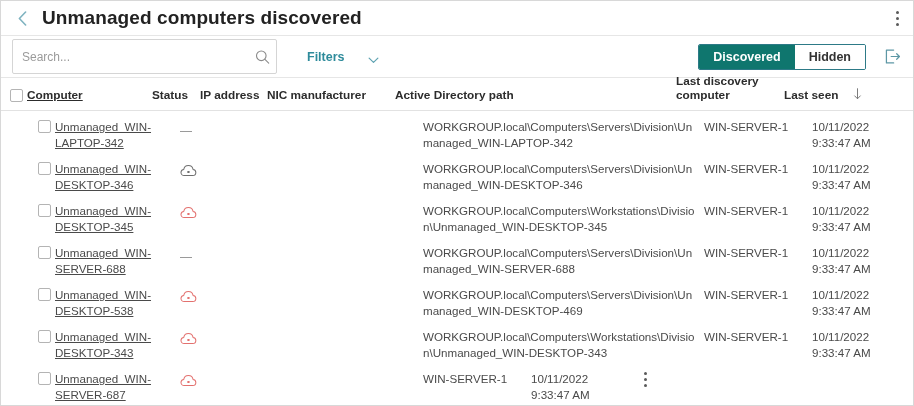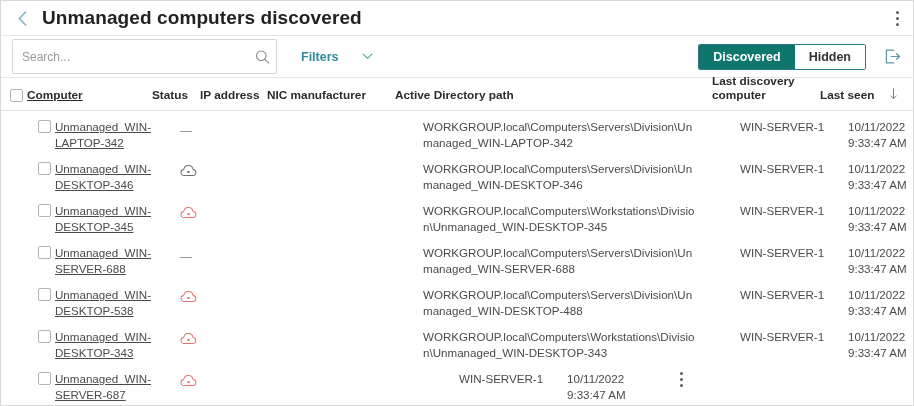--- a/index.html
+++ b/index.html
@@ -98,23 +98,23 @@
   .search-input::placeholder { color: #9b9b9b; }
   .search-icon {
     position: absolute;
     right: 7px;
     top: 50%;
     transform: translateY(-50%);
     pointer-events: none;
     line-height: 0;
   }
   .filters-btn {
-    margin-left: 24px;
-    display: flex;
-    align-items: center;
+    margin-left: 30px;
+    display: flex;
+    align-items: flex-end;
     gap: 23px;
     cursor: pointer;
     flex: 0 0 auto;
   }
   .filters-label {
     font-size: 12.5px;
     font-weight: bold;
     color: #2e8b9b;
   }
   .toolbar-spacer { flex: 1 1 auto; }
@@ -189,21 +189,21 @@
     word-break: break-all;
   }
 
   
   .c-check  { width: 26px; flex: 0 0 26px; padding-left: 9px; }
   .c-name   { width: 125px; flex: 0 0 125px; padding-right: 6px; text-decoration: underline; }
   .c-status { width: 48px; flex: 0 0 48px; }
   .c-ip     { width: 67px; flex: 0 0 67px; }
   .c-nic    { width: 128px; flex: 0 0 128px; }
   .c-ad     { width: 281px; flex: 0 0 281px; padding-right: 8px; }
-  .c-ldc    { width: 108px; flex: 0 0 108px; margin-left: 36px; }
+  .c-ldc    { width: 108px; flex: 0 0 108px; }
   .c-seen   { width: 105px; flex: 0 0 105px; }
   .c-menu   { width: 26px; flex: 0 0 26px; }
 
   .c-ad.td { word-break: break-all; }
   .c-name.td { word-break: break-word; }
 
   .cb {
     width: 13px;
     height: 13px;
     border: 1px solid #b4b4b4;
@@ -454,21 +454,21 @@
           <div class="td c-status">
             <span class="status-cell">
               <span style="line-height:0"><svg width="17" height="13" viewBox="0 0 18 14" fill="none">
                   <path d="M4.4 12.4C2.4 12.4 0.9 10.9 0.9 9.1C0.9 7.4 2.2 6 3.9 5.8C4.3 3.4 6.4 1.6 8.9 1.6C11.4 1.6 13.5 3.4 13.9 5.8C15.6 6 16.9 7.4 16.9 9.1C16.9 10.9 15.4 12.4 13.5 12.4H4.4Z" stroke="#e3716f" stroke-width="1.1" stroke-linejoin="round"></path>
                   <rect x="7.7" y="7.5" width="2.5" height="2.1" rx="0.5" fill="#e3716f"></rect>
                 </svg></span>
             </span>
           </div>
           <div class="td c-ip"></div>
           <div class="td c-nic"></div>
-          <div class="td c-ad">WORKGROUP.local\Computers\Servers\Division\Unmanaged_WIN-DESKTOP-488</div>
+          <div class="td c-ad">WORKGROUP.local\Computers\Servers\Division\Unmanaged_WIN-DESKTOP-469</div>
           <div class="td c-ldc">WIN-SERVER-1</div>
           <div class="td c-seen">
             <div class="nowrap">10/11/2022</div>
             <div class="nowrap">9:33:47 AM</div>
           </div>
           <div class="td c-menu">
             <span class="row-kebab">
               <i></i>
               <i></i>
               <i></i>

